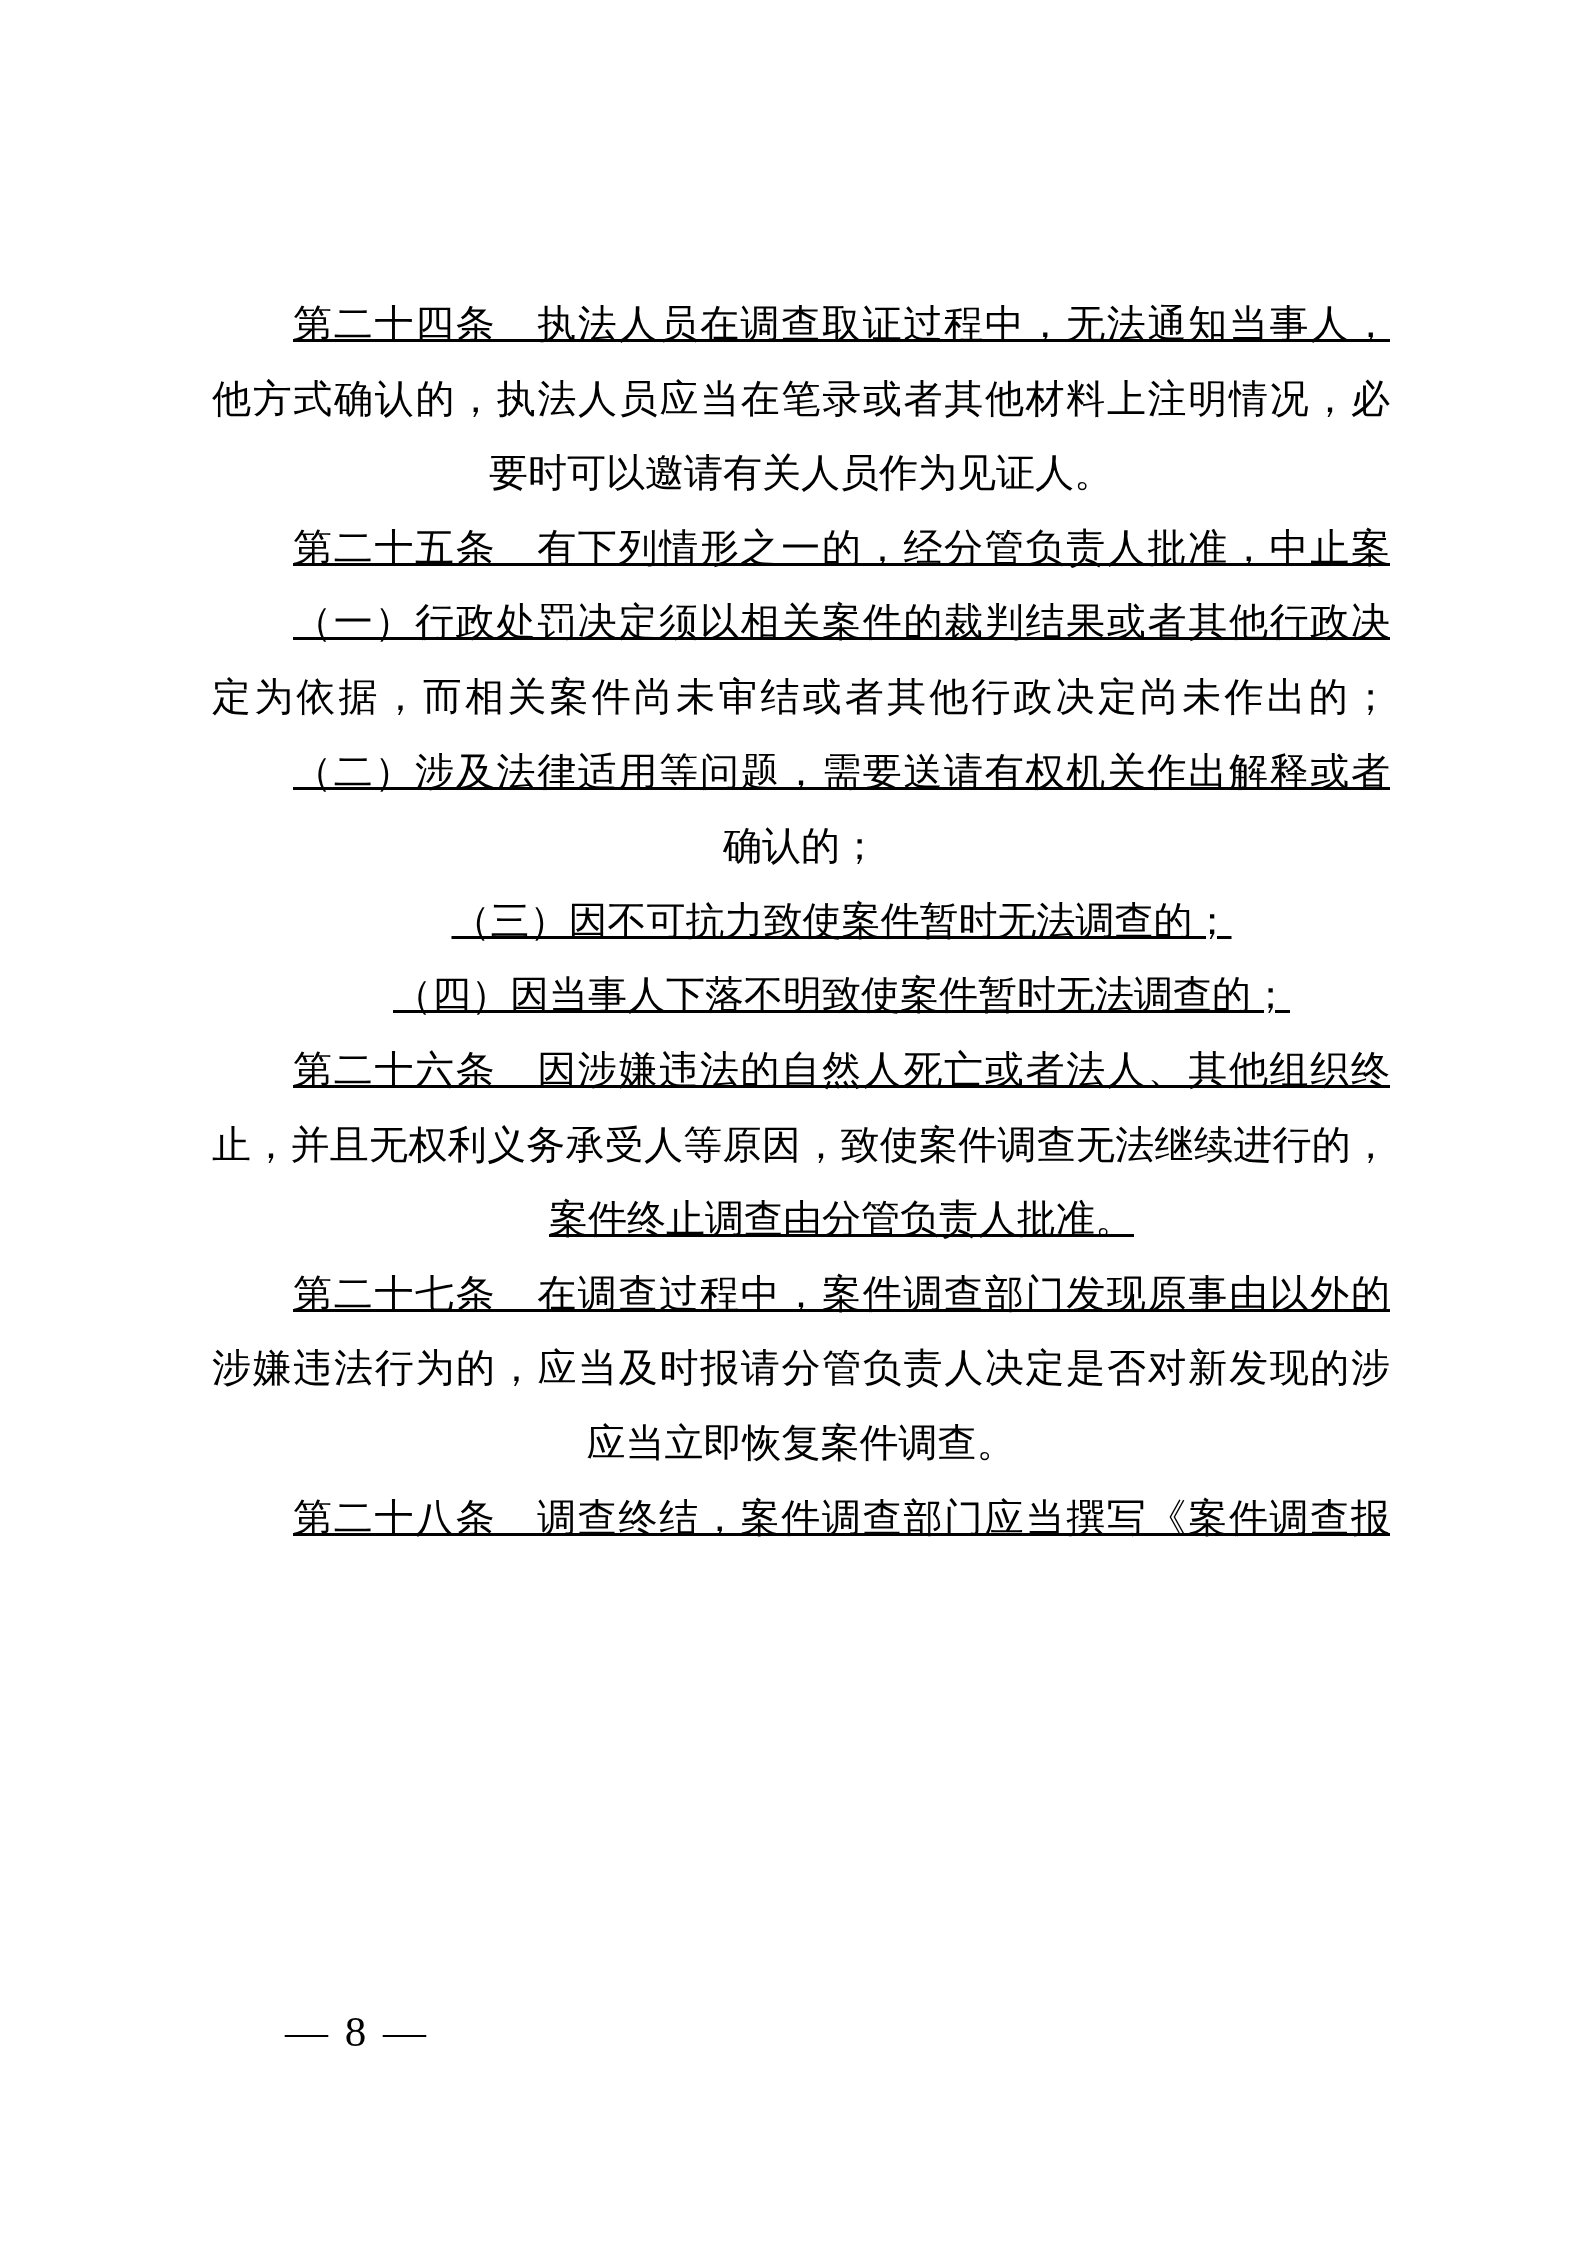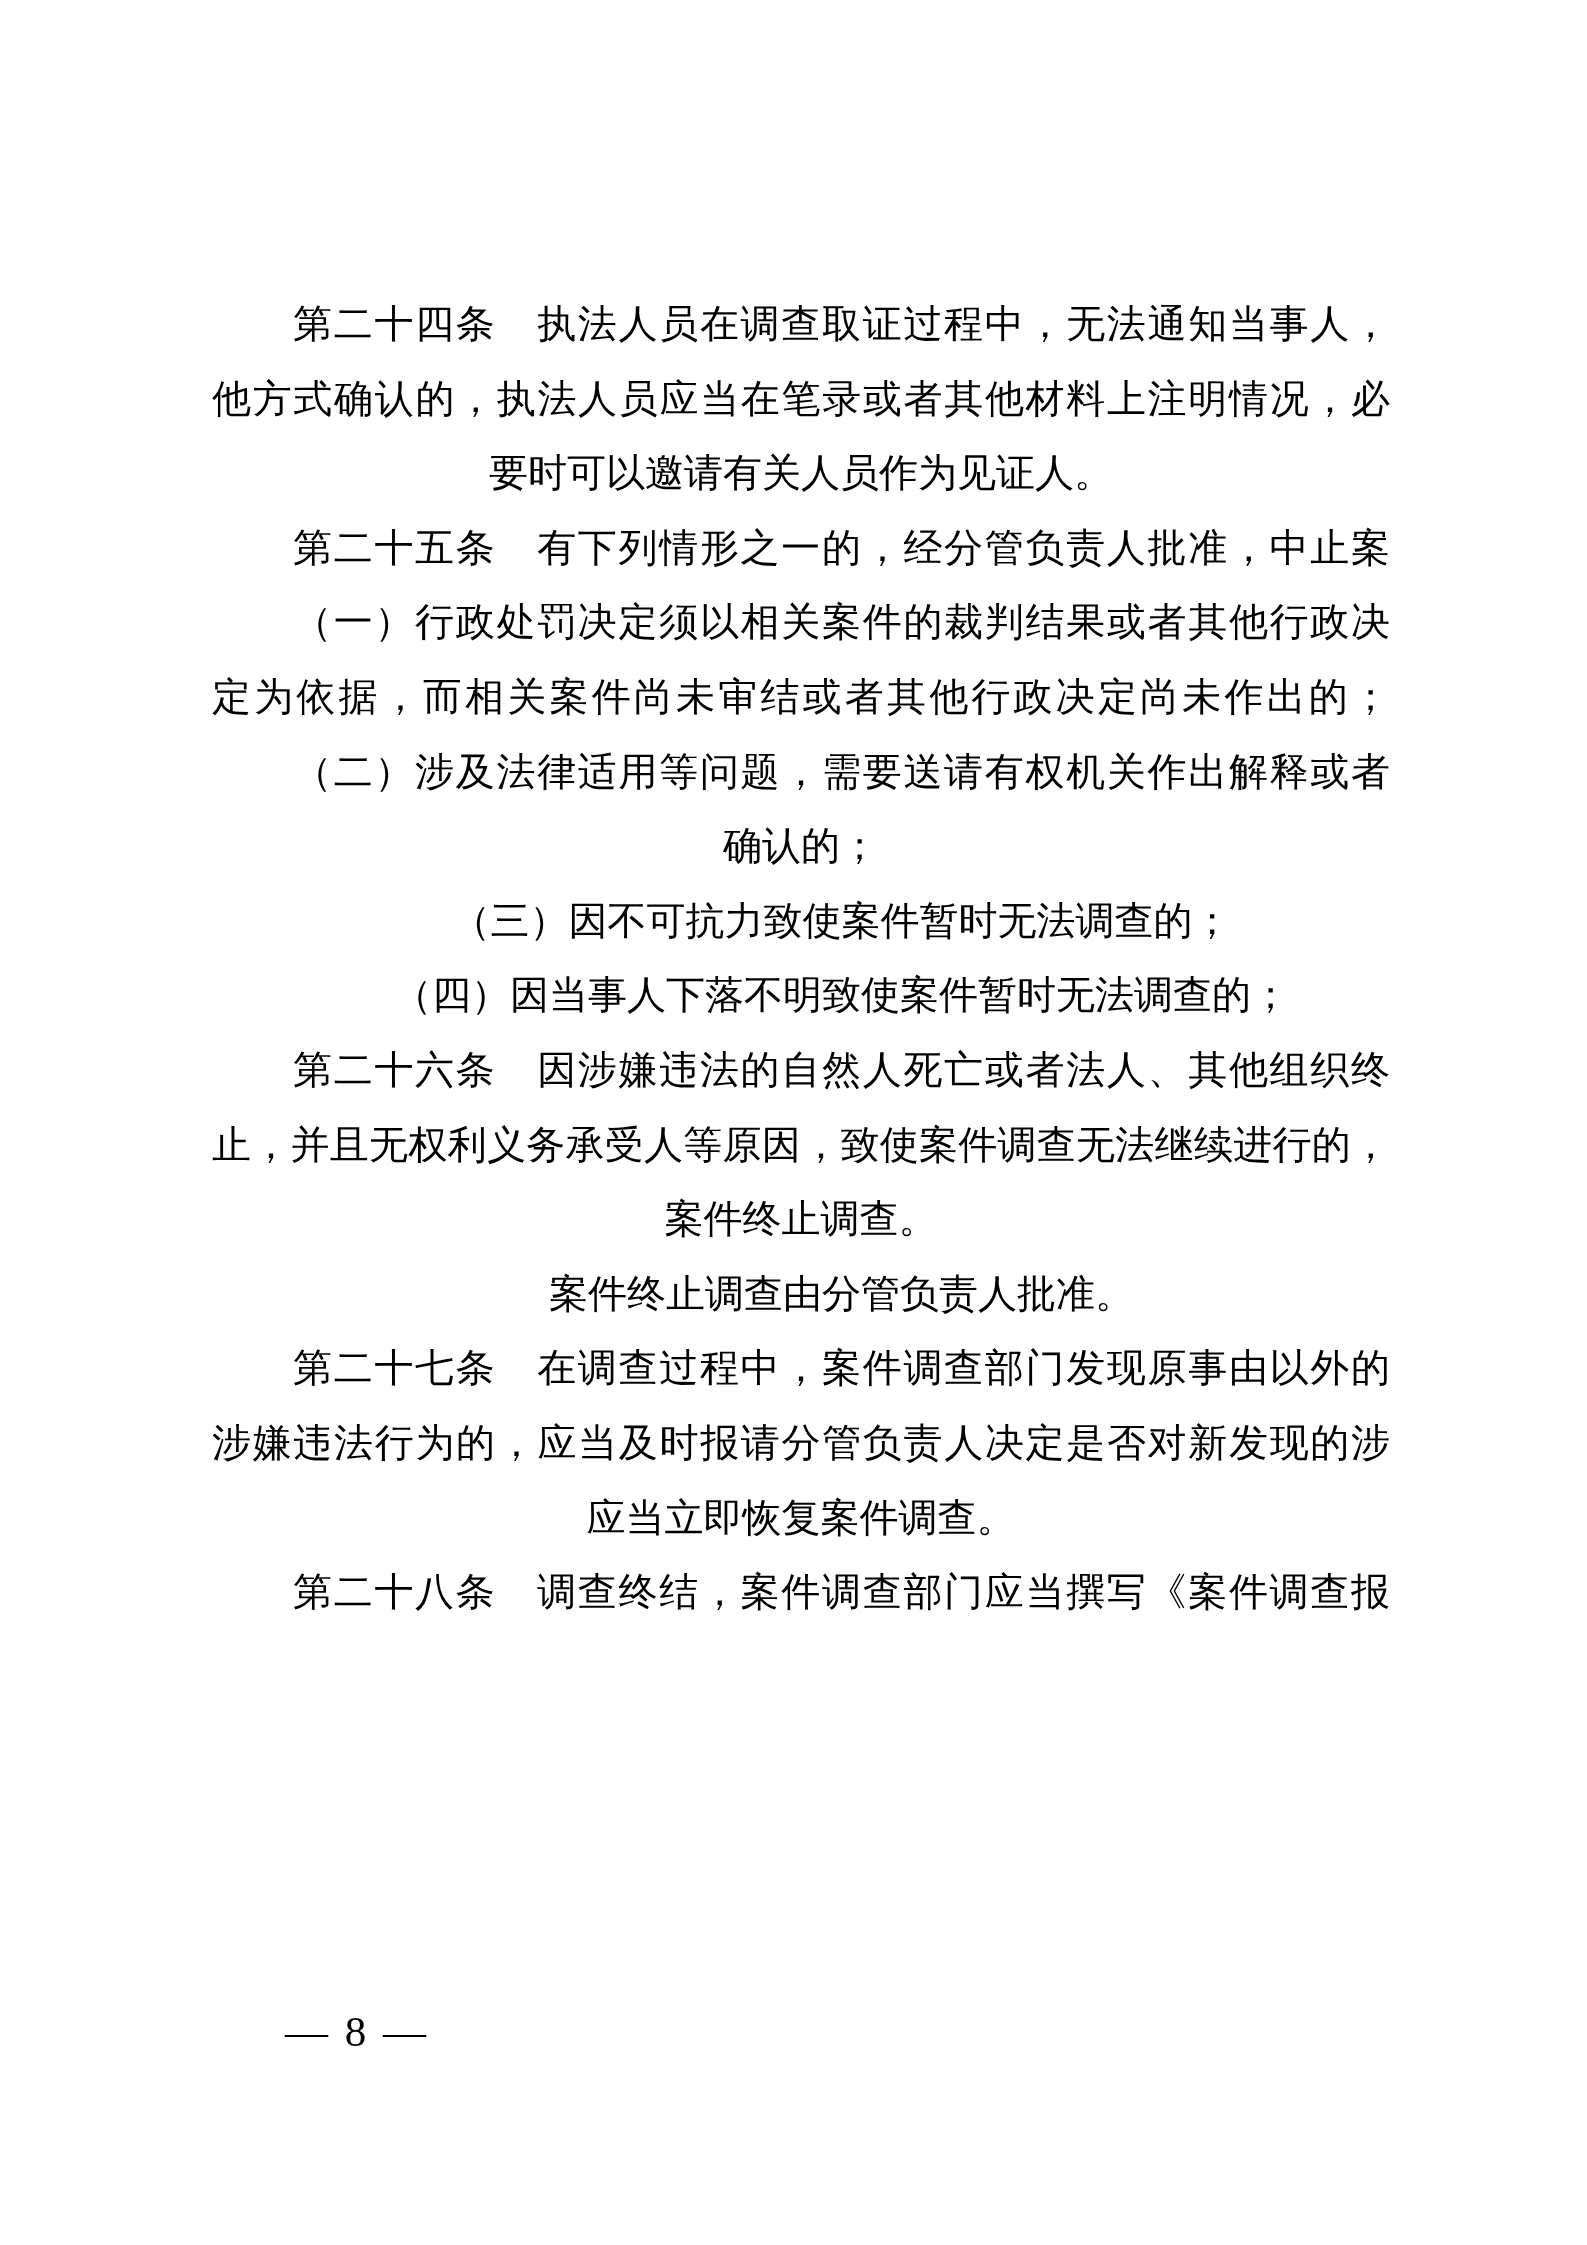--- a/index.html
+++ b/index.html
@@ -26,20 +26,21 @@
     overflow: hidden;
     text-align: center;
     text-justify: inter-character;
   }
   .line.justify {
     text-align: justify;
     text-align-last: justify;
   }
   .line.indent {
     text-indent: 81px;
+    text-decoration: underline;
   }
   .footer {
     position: absolute;
     left: 285px;
     top: 2007px;
     font-family: "Liberation Serif", serif;
     font-size: 43px;
     line-height: 50px;
     word-spacing: 6px;
     white-space: nowrap;
@@ -55,21 +56,20 @@
       <div class="line">要时可以邀请有关人员作为见证人。</div>
       <div class="line indent justify">第二十五条　有下列情形之一的，经分管负责人批准，中止案</div>
       <div class="line indent justify">（一）行政处罚决定须以相关案件的裁判结果或者其他行政决</div>
       <div class="line justify">定为依据，而相关案件尚未审结或者其他行政决定尚未作出的；</div>
       <div class="line indent justify">（二）涉及法律适用等问题，需要送请有权机关作出解释或者</div>
       <div class="line">确认的；</div>
       <div class="line indent">（三）因不可抗力致使案件暂时无法调查的；</div>
       <div class="line indent">（四）因当事人下落不明致使案件暂时无法调查的；</div>
       <div class="line indent justify">第二十六条　因涉嫌违法的自然人死亡或者法人、其他组织终</div>
       <div class="line justify">止，并且无权利义务承受人等原因，致使案件调查无法继续进行的，</div>
-      <div class="line">案件终止调查。</div>
       <div class="line indent">案件终止调查由分管负责人批准。</div>
       <div class="line indent justify">第二十七条　在调查过程中，案件调查部门发现原事由以外的</div>
       <div class="line justify">涉嫌违法行为的，应当及时报请分管负责人决定是否对新发现的涉</div>
       <div class="line">应当立即恢复案件调查。</div>
       <div class="line indent justify">第二十八条　调查终结，案件调查部门应当撰写《案件调查报</div>
     </div>
   <div class="footer">— 8 —</div>
 </div>
 
 </body></html>

